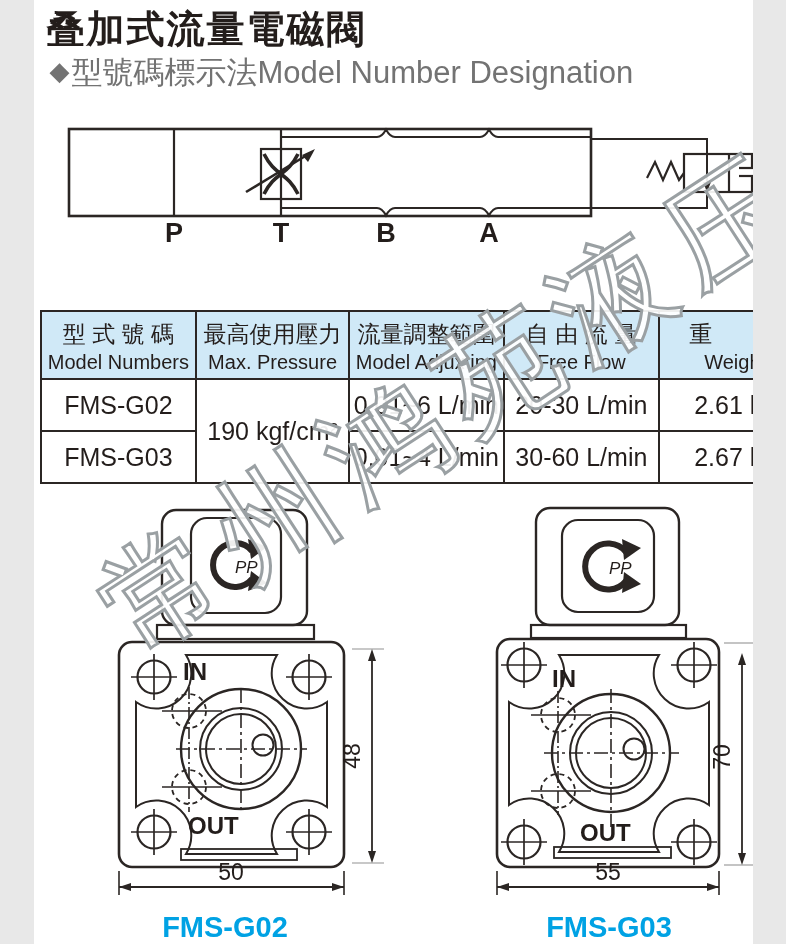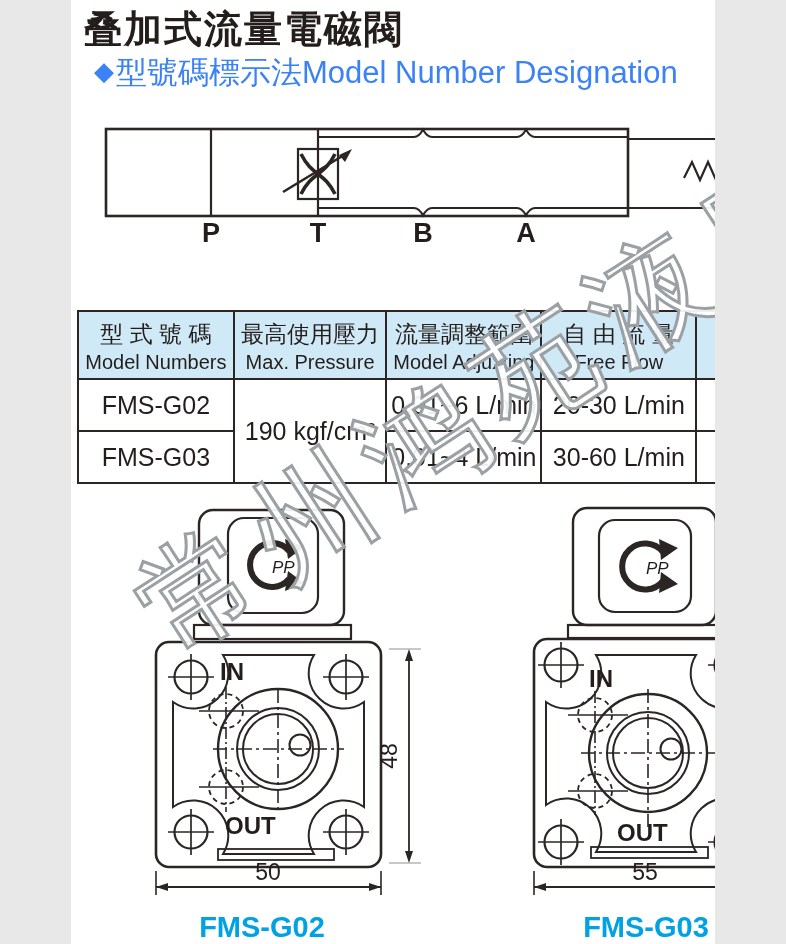--- a/index.html
+++ b/index.html
@@ -1,28 +1,28 @@
 <!DOCTYPE html>
 <html><head>
 <meta charset="utf-8">
 <style>
   html,body{margin:0;padding:0;background:#e8e8e8;}
   #page{
-    position:relative;width:644px;height:944px;margin:0 auto;
+    position:relative;width:719px;height:944px;margin:0 auto;
     background:#ffffff;overflow:hidden;
     font-family:"Liberation Sans",sans-serif;color:#231d1b;
   }
   
   .doc-title{
     position:absolute;left:13px;top:4px;
     font-size:38px;font-weight:800;letter-spacing:2px;color:#231d1b;
   }
   .doc-subtitle{
-    position:absolute;left:23px;top:52px;
-    font-size:31px;font-weight:400;color:#3b82f6;white-space:nowrap;
+    position:absolute;left:16px;top:52px;
+    font-size:31px;font-weight:400;color:#737373;white-space:nowrap;
   }
   .doc-subtitle .diamond{font-size:26px;vertical-align:3px;margin-right:2px;}
   .spec-heading{
     position:absolute;left:9px;top:258px;
     font-size:31px;font-weight:400;color:#00a2e4;white-space:nowrap;
   }
   .spec-heading .diamond{font-size:26px;vertical-align:3px;margin-right:2px;}
   
   .spec-table{
     position:absolute;left:6px;top:310px;width:773px;

